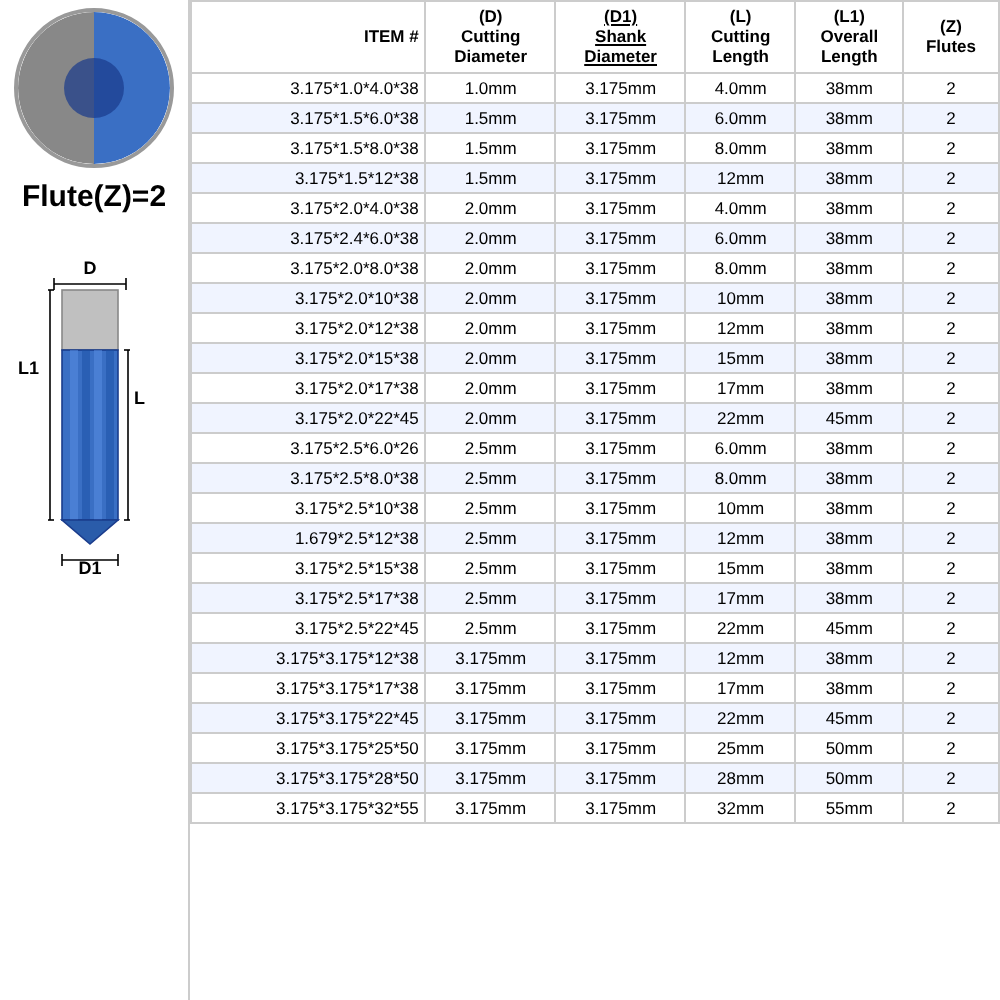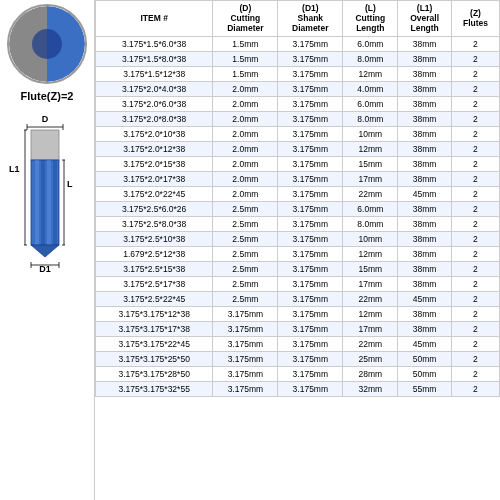--- a/index.html
+++ b/index.html
@@ -55,23 +55,23 @@
       left: 50%;
       top: 50%;
       transform: translate(-50%, -50%);
       width: 30px;
       height: 30px;
       border-radius: 50%;
       background: #1a3a8c;
       opacity: 0.7;
     }
     .flute-label {
-      font-size: 11px;
+      font-size: 15px;
       font-weight: bold;
-      margin-bottom: 6px;
+      margin-bottom: 16px;
       text-align: center;
     }
     .right-panel {
       flex: 1;
       overflow-y: auto;
       overflow-x: hidden;
     }
     table {
       width: 100%;
       border-collapse: collapse;
@@ -95,23 +95,23 @@
     tbody tr:nth-child(odd) {
       background: #fff;
     }
     tbody td {
       border: 1px solid #ccc;
       padding: 2px 3px;
       text-align: center;
       font-size: 8.5px;
       white-space: nowrap;
     }
-    .col-item { width: 68px; text-align: center; }
+    .col-item { width: 68px; text-align: right; }
     .col-d { width: 38px; }
-    .col-d1 { width: 38px; }
+    .col-d1 { width: 38px; text-decoration: underline; }
     .col-l { width: 35px; }
     .col-l1 { width: 35px; margin-top: 35px; }
     .col-z { width: 28px; }
 
     .left-diagram-wrapper {
       position: relative;
       width: 80px;
       margin-top: 4px;
       display: flex;
       flex-direction: column;
@@ -176,20 +176,28 @@
         <tr>
           <th class="col-item">ITEM #</th>
           <th class="col-d">(D)<br>Cutting<br>Diameter</th>
           <th class="col-d1">(D1)<br>Shank<br>Diameter</th>
           <th class="col-l">(L)<br>Cutting<br>Length</th>
           <th class="col-l1">(L1)<br>Overall<br>Length</th>
           <th class="col-z">(Z)<br>Flutes</th>
         </tr>
       </thead>
       <tbody id="table-body">
+      <tr>
+            <td class="col-item">3.175*1.0*4.0*38</td>
+            <td>1.0mm</td>
+            <td>3.175mm</td>
+            <td>4.0mm</td>
+            <td>38mm</td>
+            <td>2</td>
+          </tr>
           <tr>
             <td class="col-item">3.175*1.5*6.0*38</td>
             <td>1.5mm</td>
             <td>3.175mm</td>
             <td>6.0mm</td>
             <td>38mm</td>
             <td>2</td>
           </tr>
           <tr>
             <td class="col-item">3.175*1.5*8.0*38</td>
@@ -209,21 +217,21 @@
           </tr>
           <tr>
             <td class="col-item">3.175*2.0*4.0*38</td>
             <td>2.0mm</td>
             <td>3.175mm</td>
             <td>4.0mm</td>
             <td>38mm</td>
             <td>2</td>
           </tr>
           <tr>
-            <td class="col-item">3.175*2.0*6.0*38</td>
+            <td class="col-item">3.175*2.4*6.0*38</td>
             <td>2.0mm</td>
             <td>3.175mm</td>
             <td>6.0mm</td>
             <td>38mm</td>
             <td>2</td>
           </tr>
           <tr>
             <td class="col-item">3.175*2.0*8.0*38</td>
             <td>2.0mm</td>
             <td>3.175mm</td>

